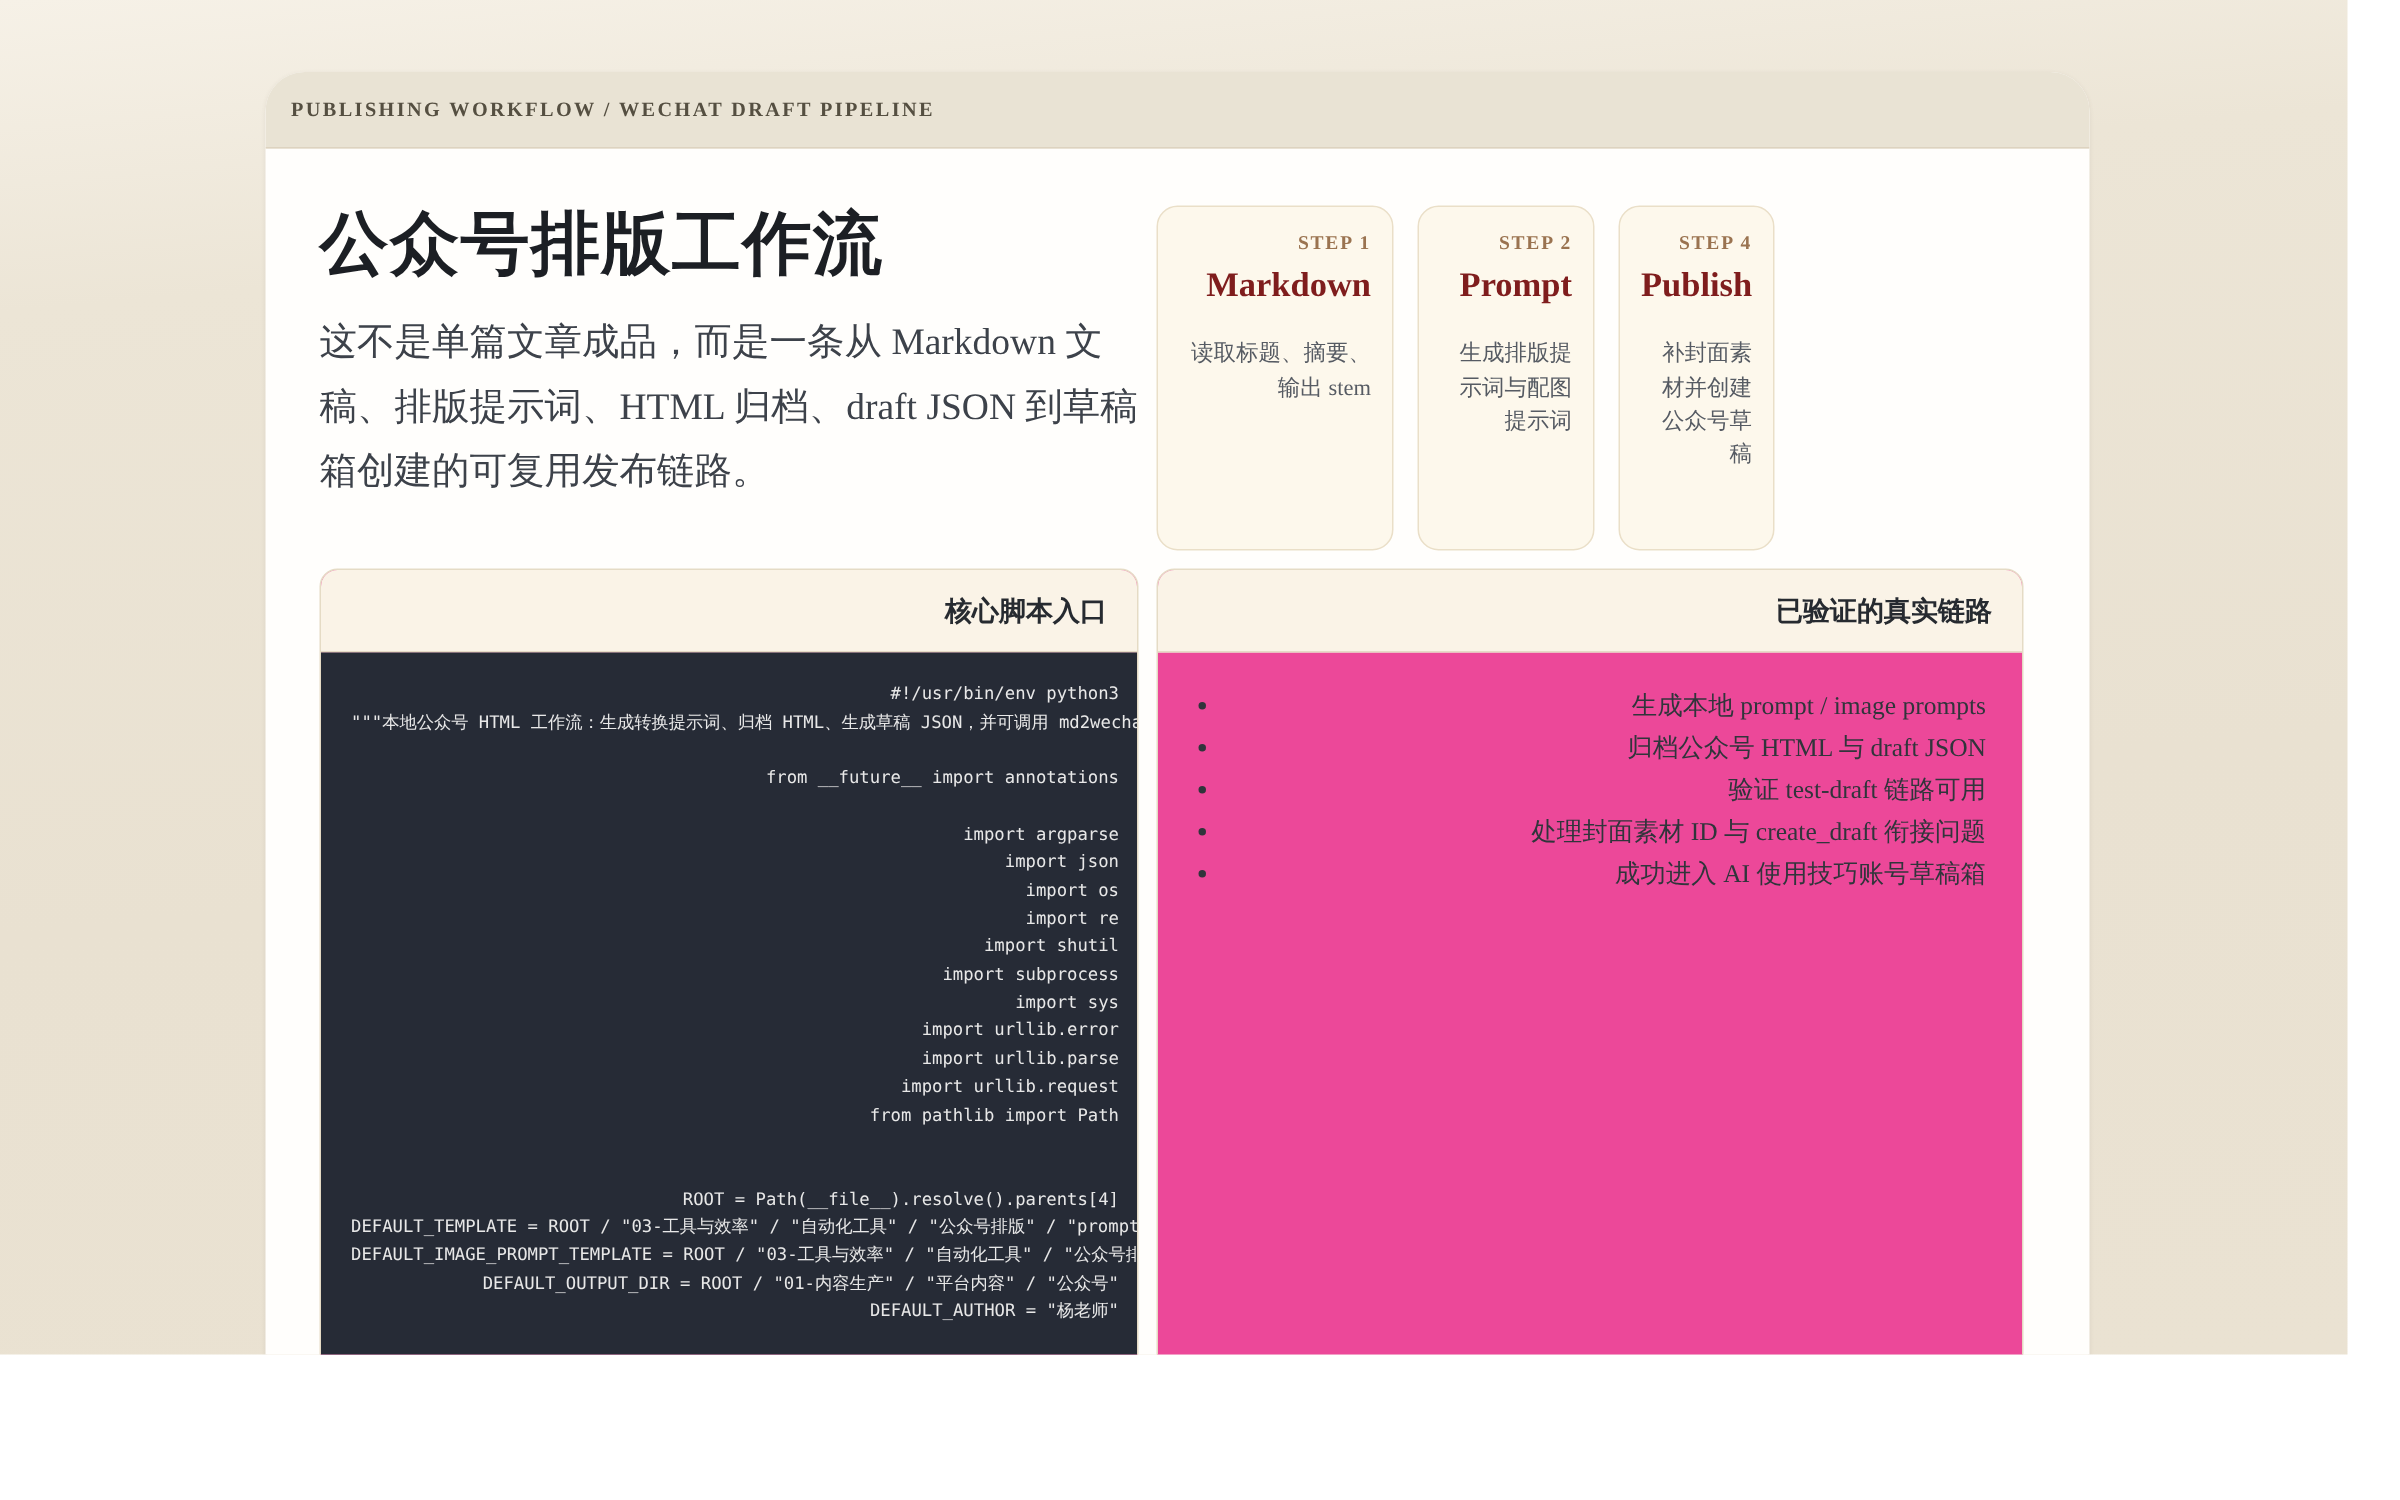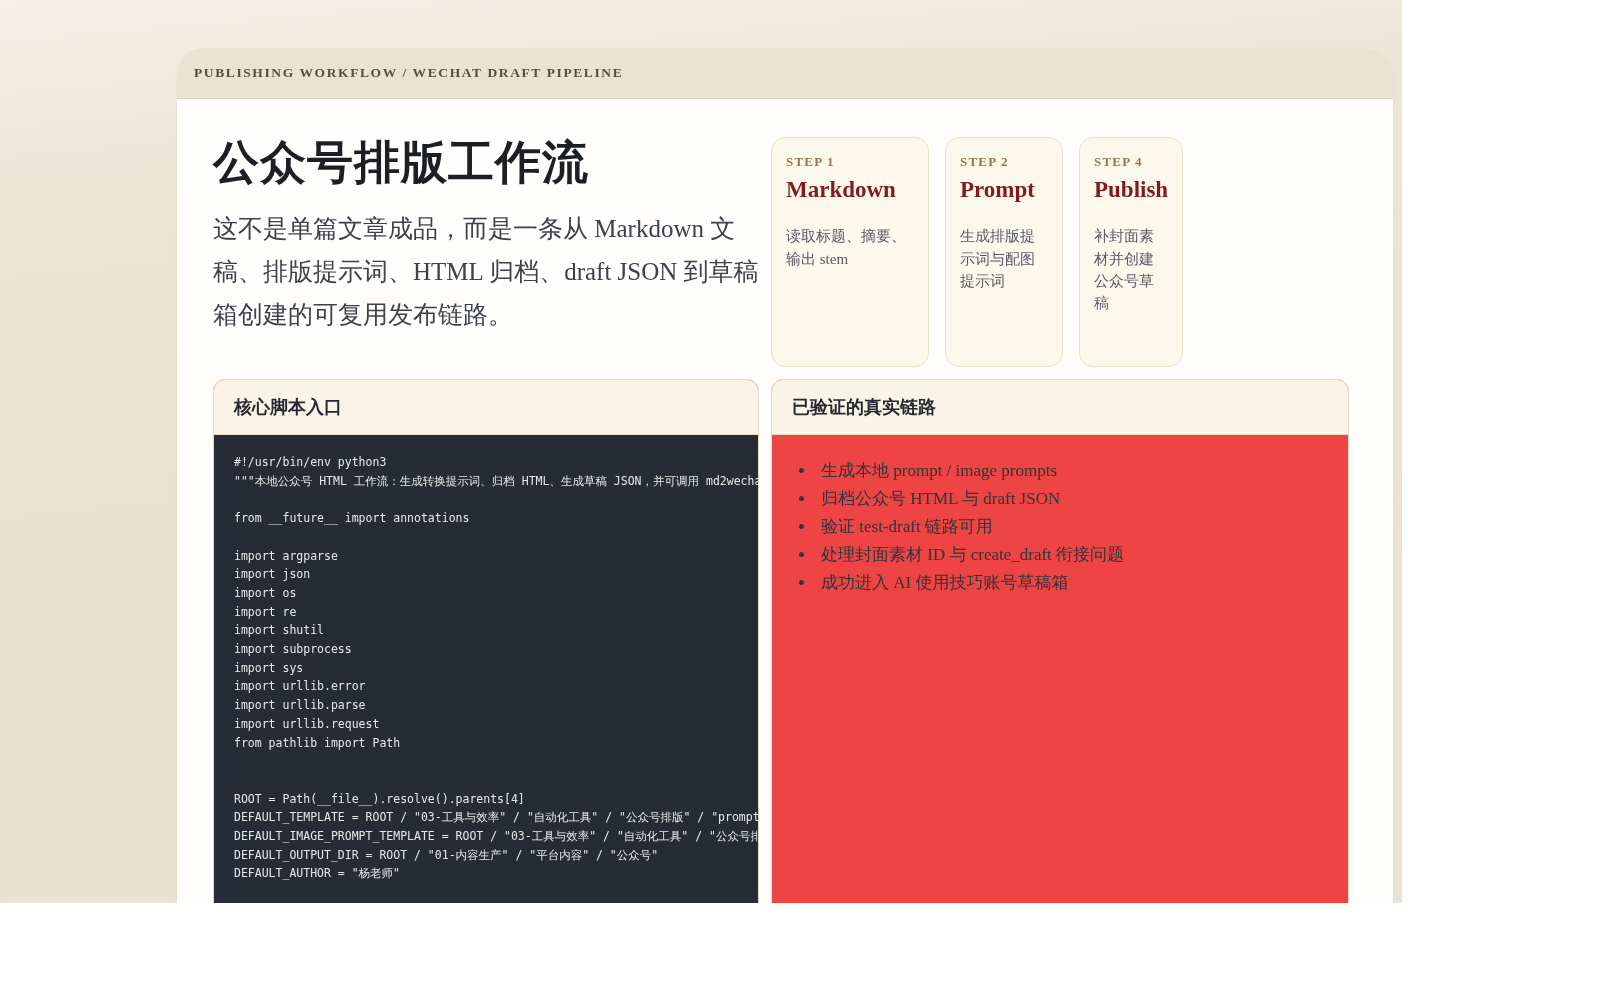--- a/index.html
+++ b/index.html
@@ -2,21 +2,21 @@
 <html><head>
 <meta charset="utf-8">
 <style>
   html,body{margin:0;padding:0;}
   body{
     width:1600px;height:1000px;background:#ffffff;overflow:hidden;
     font-family:"Liberation Serif","DejaVu Serif",serif;
     position:relative;
   }
   .page-bg{
-    position:absolute;left:0;top:0;width:1402px;height:903px;
+    position:absolute;left:0;top:0;width:1565px;height:903px;
     background:linear-gradient(175deg,#f6f1e7 0%,#ece5d6 20%,#e9e1d1 60%,#eae2d2 100%);
     overflow:hidden;
   }
   .card{
     position:absolute;left:177px;top:48px;width:1216px;height:1200px;
     background:#fffefc;border-radius:26px;
     box-shadow:0 1px 3px rgba(90,80,60,0.08);
     overflow:hidden;
   }
   .strip{
@@ -41,36 +41,36 @@
   .hero p{
     margin:17px 0 0 0;font-size:25px;line-height:1.72;color:#3d424a;
   }
   
   .steps{
     display:grid;grid-template-columns:158px 118px 104px 1fr;gap:16px;
     align-items:stretch;
   }
   .step-card{
     background:#fdf8ec;border:1px solid #eadfc8;border-radius:14px;
-    padding:16px 14px;box-sizing:border-box;
+    padding:16px 14px;box-sizing:border-box;text-align:right;
   }
   .step-label{
     font-size:13px;font-weight:bold;letter-spacing:1.2px;color:#9a7350;
   }
   .step-title{
     margin-top:7px;font-size:23px;font-weight:bold;color:#7f1d1d;line-height:1.15;
   }
   .step-desc{
     margin-top:22px;font-size:15px;line-height:1.48;color:#565b63;
   }
   
   .panel{
     border:1px solid #e5dbc5;border-radius:12px;
     display:flex;flex-direction:column;overflow:hidden;
-    background:#ef4444;height:100%;box-sizing:border-box;
+    background:#ec4899;height:100%;box-sizing:border-box;text-align:right;
   }
   .panel-head{
     background:#faf3e7;border-bottom:1px solid #e5dbc5;
     padding:15px 20px;flex:0 0 auto;
   }
   .panel-title{font-size:18px;font-weight:bold;color:#262a30;}
   .code{
     flex:1 1 auto;background:#262b36;color:#e8e8e8;margin:0;
     font-family:"DejaVu Sans Mono","Liberation Mono",monospace;
     font-size:11.5px;line-height:18.7px;

